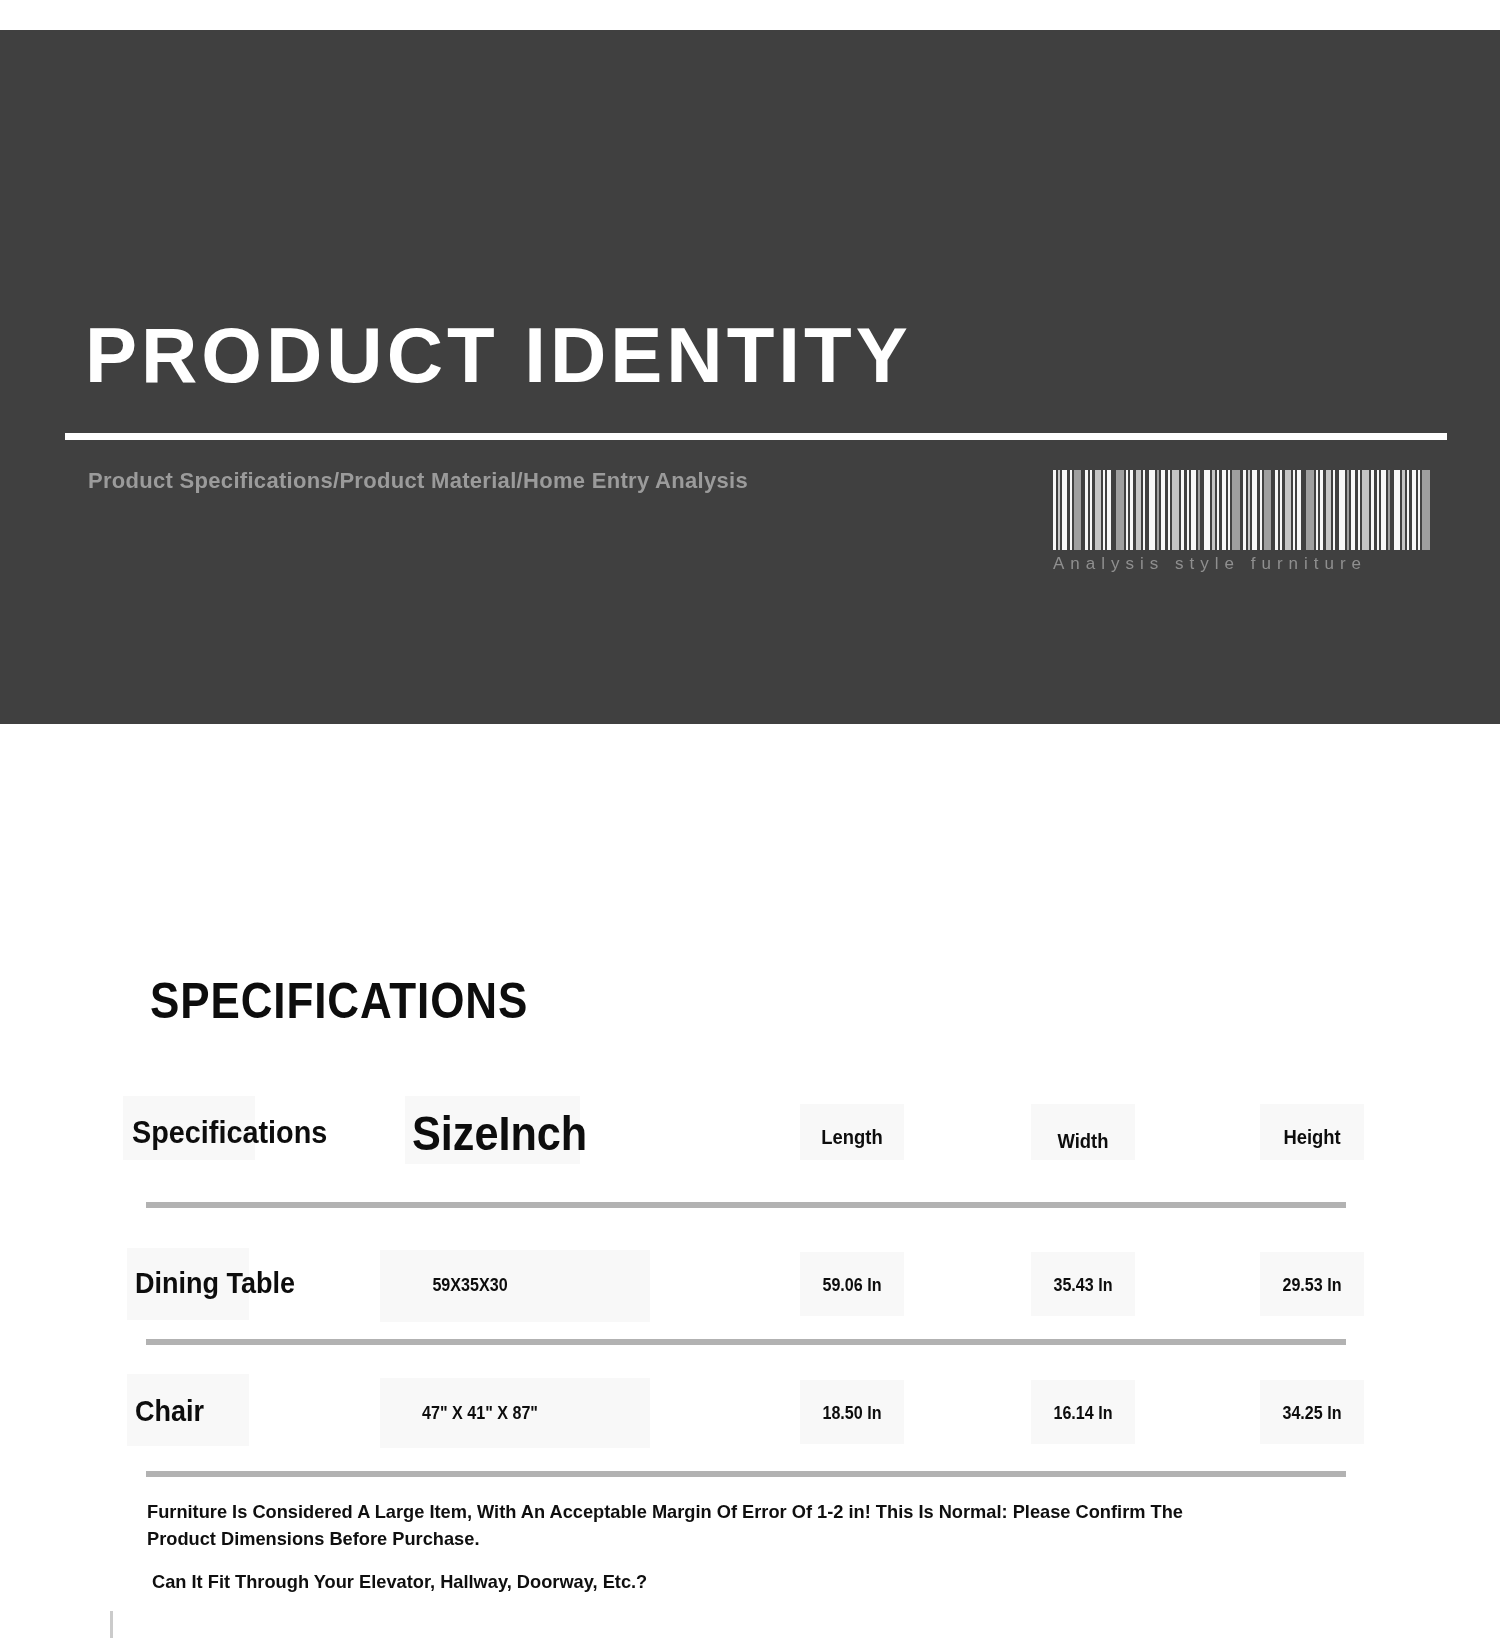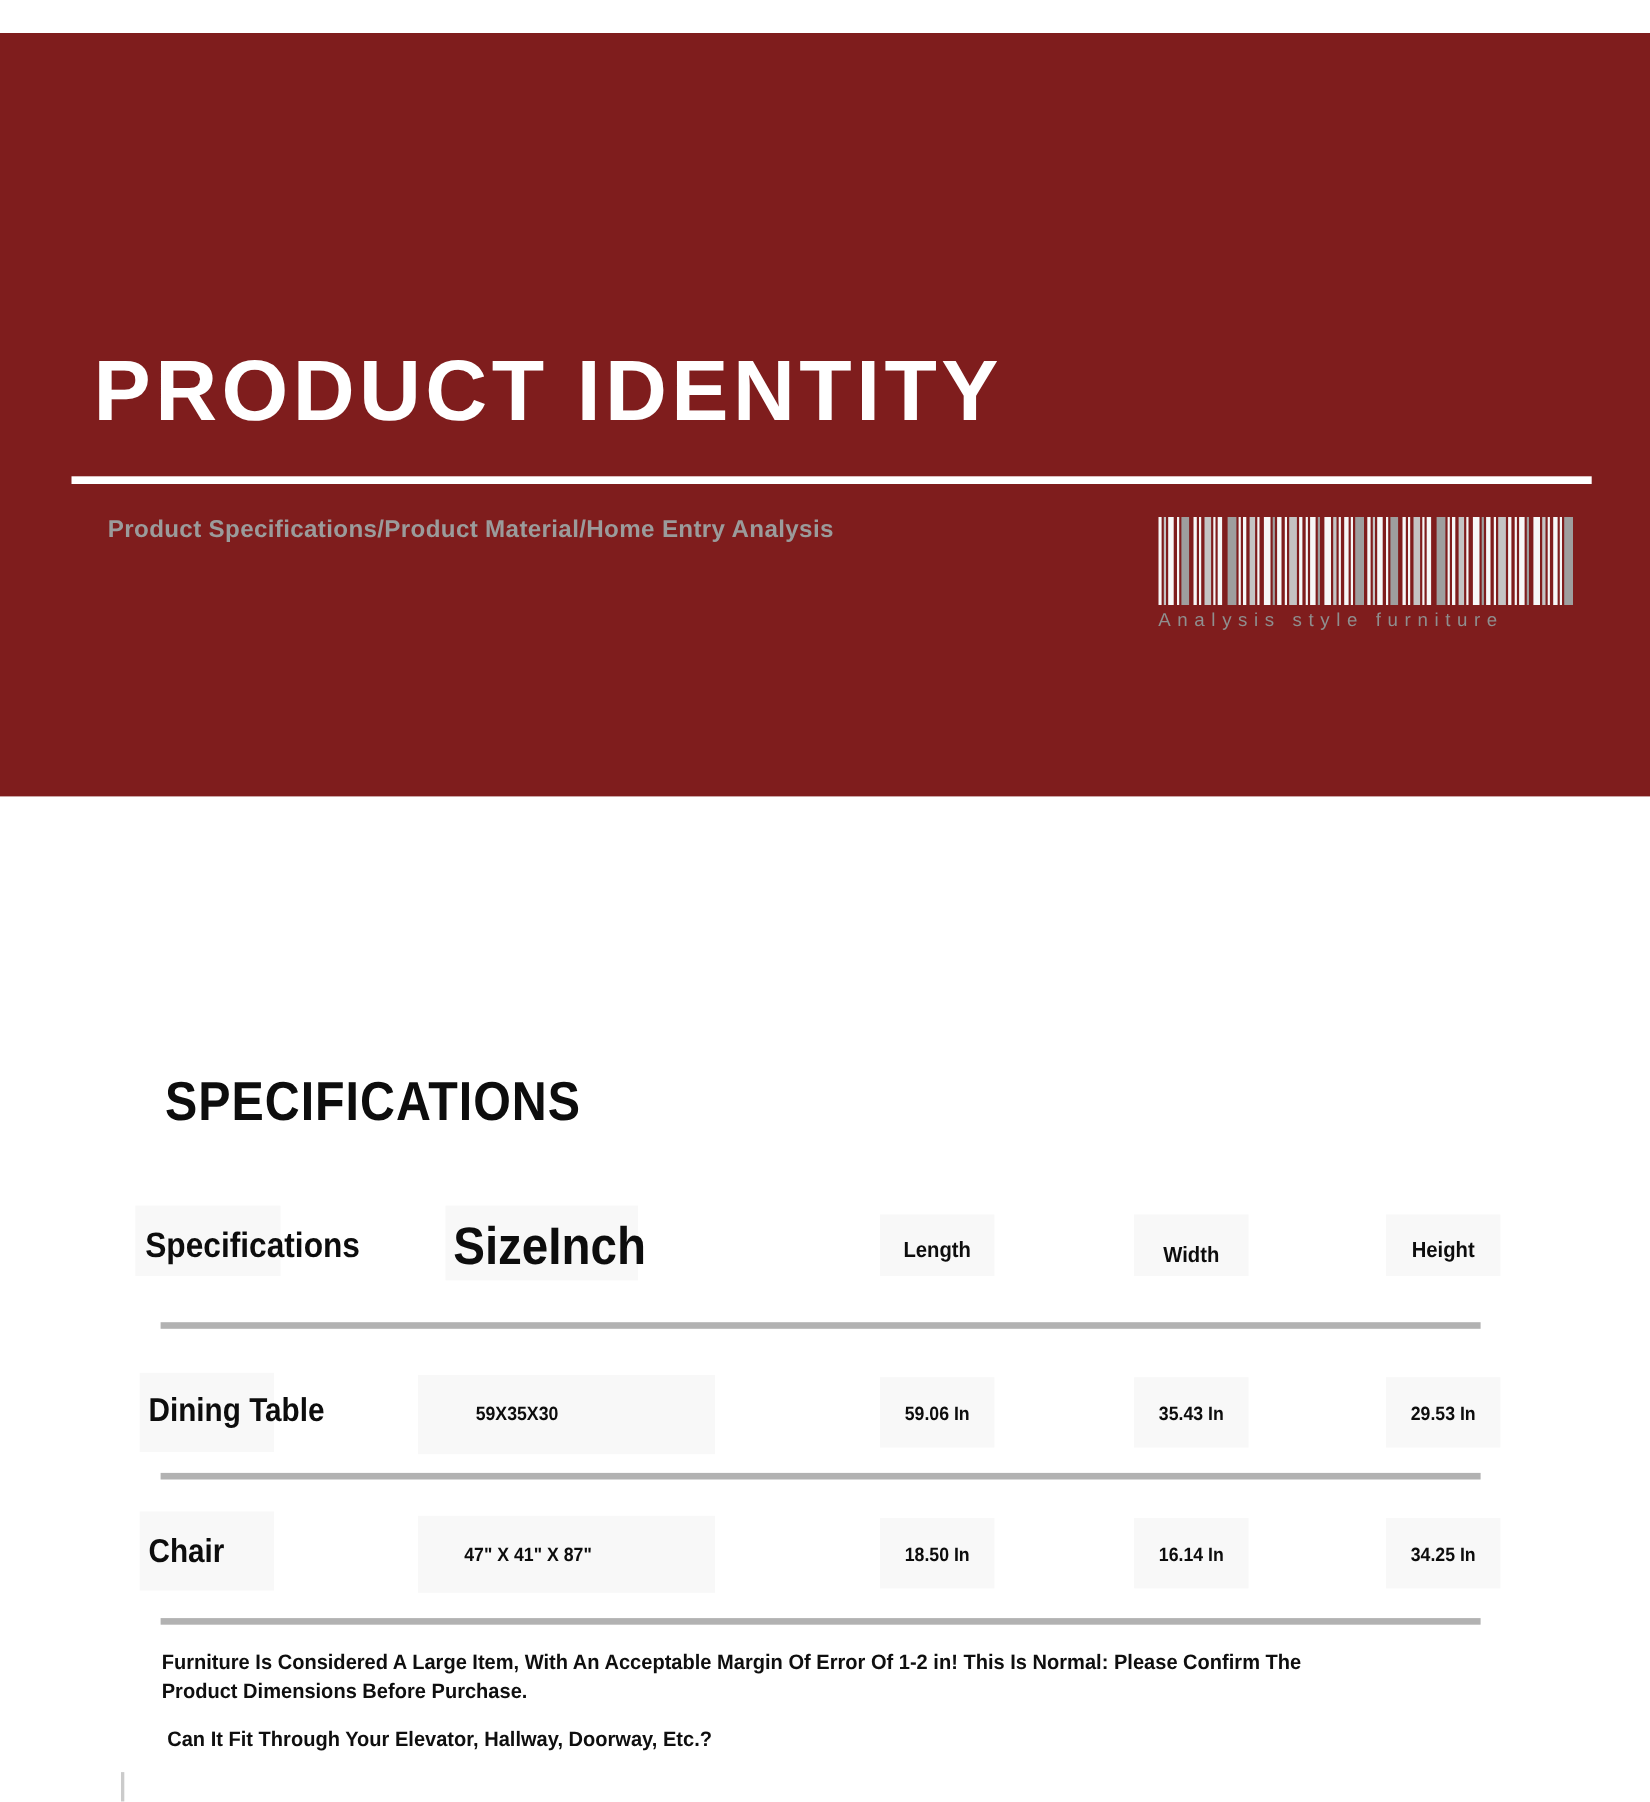--- a/index.html
+++ b/index.html
@@ -1,25 +1,25 @@
 <!DOCTYPE html>
 <html><head>
 <meta charset="utf-8">
 <style>
   html,body{margin:0;padding:0;background:#fff;}
   .page{position:relative;width:1500px;height:1638px;background:#ffffff;overflow:hidden;
         font-family:"Liberation Sans","DejaVu Sans",sans-serif;}
   .abs{position:absolute;}
 
   
-  .band{left:0;top:30px;width:1500px;height:694px;background:#7f1d1d;}
+  .band{left:0;top:30px;width:1500px;height:694px;background:#404040;}
   .hero-title{left:85px;top:316px;color:#ffffff;font-size:78px;font-weight:bold;
               letter-spacing:4px;white-space:nowrap;line-height:1;}
   .hero-rule{left:65px;top:433px;width:1382px;height:7px;background:#ffffff;}
-  .hero-subtitle{left:98px;top:468px;color:#9b9b9b;font-size:22px;font-weight:bold;
+  .hero-subtitle{left:88px;top:468px;color:#9b9b9b;font-size:22px;font-weight:bold;
                  letter-spacing:.3px;white-space:nowrap;}
   .barcode{left:1053px;top:470px;width:380px;height:80px;overflow:hidden;white-space:nowrap;font-size:0;}
   .barcode span{display:inline-block;height:80px;vertical-align:top;}
   .barcode-label{left:1053px;top:554px;width:390px;color:#8f8f8f;font-size:17px;
                  letter-spacing:6px;white-space:nowrap;}
 
   
   .spec-heading{left:150px;top:972px;color:#0d0d0d;font-size:50px;font-weight:bold;
                 letter-spacing:1px;transform:scaleX(.88);transform-origin:0 50%;white-space:nowrap;}
 

